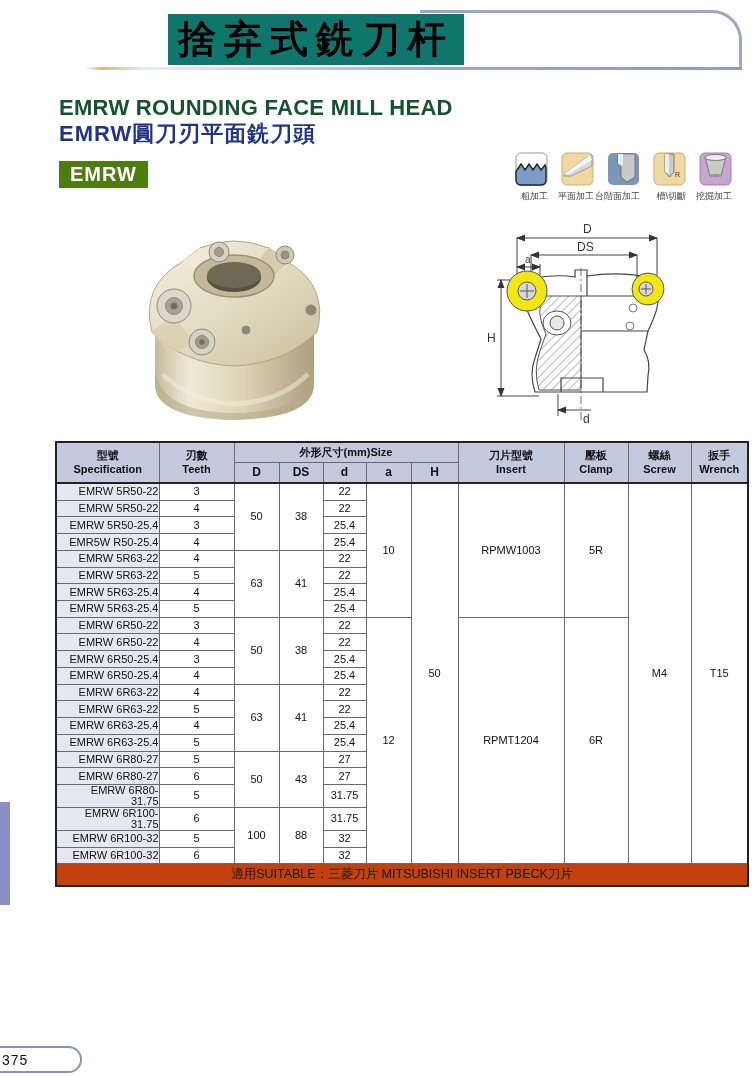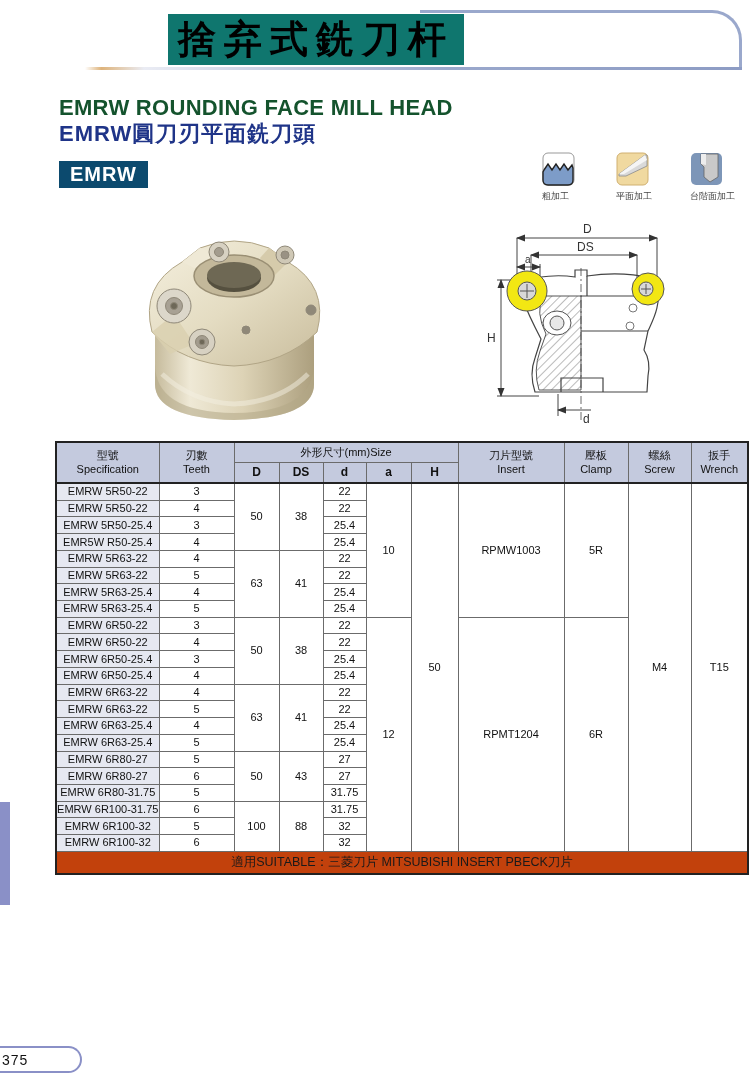--- a/index.html
+++ b/index.html
@@ -21,41 +21,41 @@
   }
   .banner-title{
     position:absolute;left:168px;top:14px;z-index:2;background:#0f766e;
     font-size:38px;font-weight:bold;letter-spacing:8px;color:#000;
     padding:0 10px;white-space:nowrap;
   }
   
   .heading-en{position:absolute;left:59px;top:95px;font-size:22px;font-weight:bold;color:#14532d;letter-spacing:.3px;}
   .heading-zh{position:absolute;left:59px;top:119px;font-size:22px;font-weight:bold;color:#1f3488;letter-spacing:1px;}
   .series-badge{
-    position:absolute;left:59px;top:161px;background:#0c4a6e;color:#fff;
+    position:absolute;left:59px;top:161px;background:#4d7c0f;color:#fff;
     font-size:20px;font-weight:bold;padding:2px 11px;letter-spacing:1px;
   }
   
   .icon-row{position:absolute;left:514px;top:152px;display:flex;gap:12px;}
-  .icon-item{width:34px;display:flex;flex-direction:column;align-items:flex-start;margin-left:28px;}
+  .icon-item{width:34px;display:flex;flex-direction:column;align-items:flex-end;}
   .icon-box{width:33px;height:34px;display:block;}
   .icon-label{font-size:9px;color:#444;margin-top:4px;white-space:nowrap;}
   
   .photo-wrap{position:absolute;left:122px;top:214px;width:225px;height:222px;}
   .diagram-wrap{position:absolute;left:483px;top:220px;width:272px;height:208px;}
   
   .table-wrap{position:absolute;left:55px;top:441px;width:692px;}
   table.spec{border-collapse:collapse;table-layout:fixed;width:692px;font-size:11px;}
   table.spec th,table.spec td{border:1px solid #6b6b6b;padding:0;text-align:center;vertical-align:middle;}
   table.spec{border:2px solid #222;}
-  thead th{background:#c4cade;font-weight:normal;color:#111;line-height:1.25;height:19px;}
+  thead th{background:#c4cade;font-weight:bold;color:#111;line-height:1.25;height:19px;}
   thead .hdr2{font-weight:bold;font-size:12px;border-bottom:2px solid #222 !important;}
   thead th.span2{border-bottom:2px solid #222;}
   tbody td{height:15.73px;line-height:1;background:#fff;color:#111;}
-  tbody td.spec-cell{background:#e6e8f1;text-align:center;}
+  tbody td.spec-cell{background:#e6e8f1;text-align:right;padding-left:9px;}
   tfoot td{
     background:#c2410c;border-top:2px solid #222;height:21px;
     text-align:left;padding-left:29px;font-size:12.5px;color:#1a1a1a;
   }
   
   .side-tab{position:absolute;left:0;top:802px;width:10px;height:103px;background:#8a90c7;}
   .page-pill{
     position:absolute;left:-22px;top:1046px;width:78px;height:23px;
     border:2.5px solid #8a90c7;border-radius:0 14px 14px 0;border-left:none;
     display:flex;align-items:center;padding-left:24px;background:#fff;

